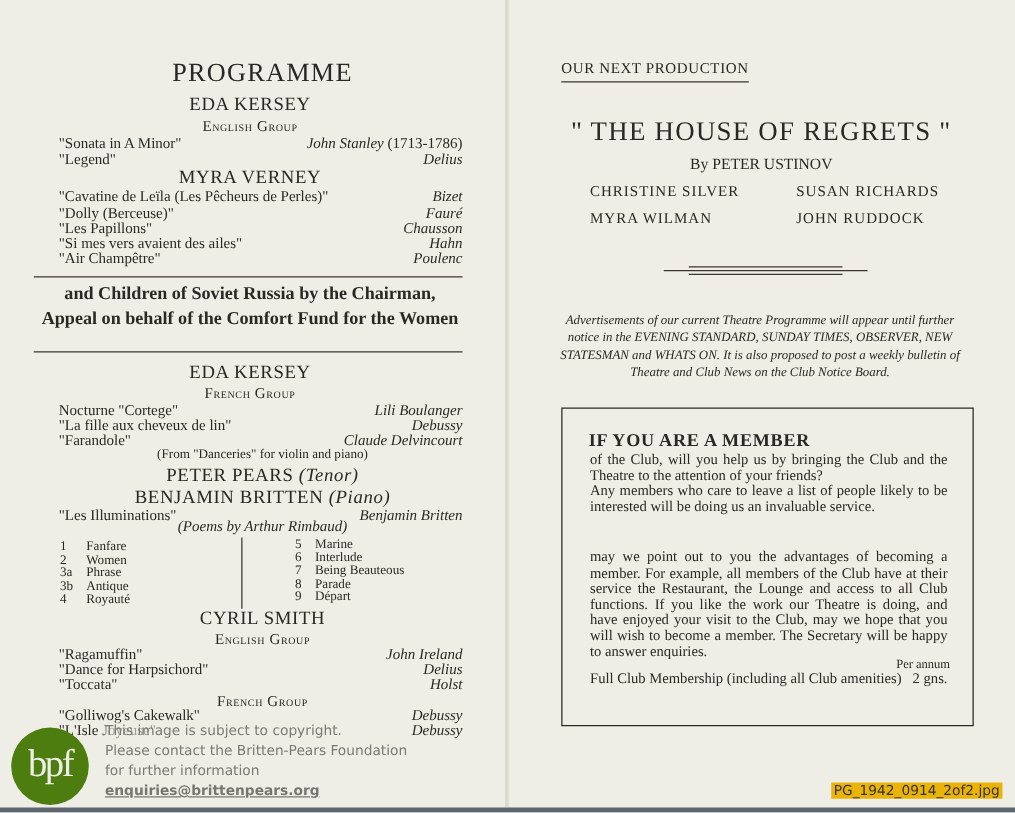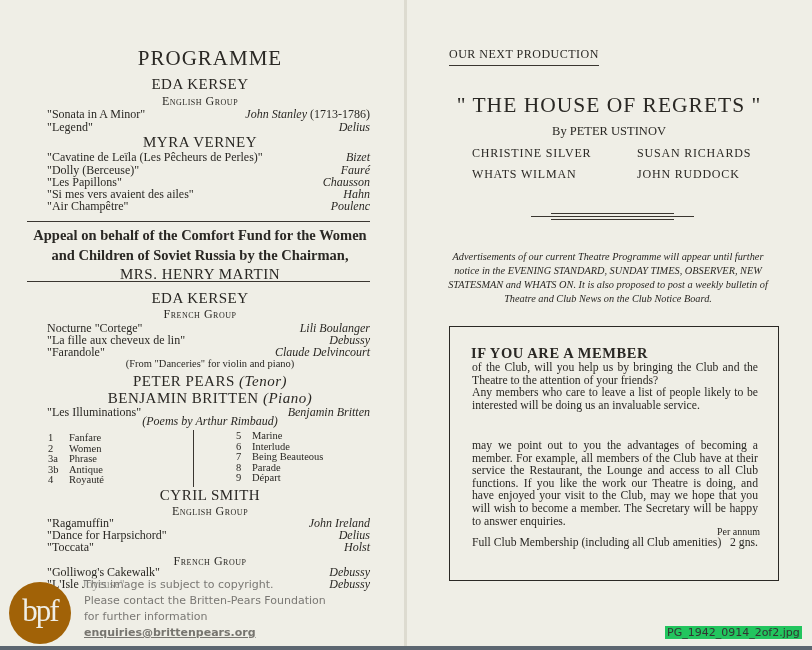--- a/index.html
+++ b/index.html
@@ -29,38 +29,38 @@
   .row { position:absolute; left:47px; width:323px; font-size:12px; line-height:13px; display:flex; justify-content:space-between; }
   .row .comp { font-style:italic; }
   .rule { position:absolute; left:27px; width:343px; height:1px; background:#3a3630; }
   .appeal { left:25px; width:350px; top:226px; font-weight:bold; font-size:14.5px; line-height:19.5px; }
   .mv-list { position:absolute; font-size:10.5px; line-height:10.6px; }
   .mv-list div { display:flex; }
   .mv-list .num { width:21px; }
   .vbar { position:absolute; left:193px; top:401px; width:1px; height:57px; background:#3a3630; }
 
   
-  .bpf-circle { position:absolute; left:9px; top:582px; width:62px; height:62px; border-radius:50%; background:#a16207; color:#efeee6; font-family:"Liberation Serif", serif; font-size:31px; text-align:center; line-height:58px; letter-spacing:-2px; }
+  .bpf-circle { position:absolute; left:9px; top:582px; width:62px; height:62px; border-radius:50%; background:#4d7c0f; color:#efeee6; font-family:"Liberation Serif", serif; font-size:31px; text-align:center; line-height:58px; letter-spacing:-2px; }
   .wm { position:absolute; left:84px; font-family:"DejaVu Sans", sans-serif; font-size:11px; color:#7a7874; }
   .wm a { color:#77756f; font-weight:bold; text-decoration:underline; }
 
   
   .next-prod { left:449px; top:47px; font-size:12px; letter-spacing:0.5px; padding-bottom:3px; border-bottom:1px solid #3a3630; }
   .play-title { left:406px; width:406px; top:93px; font-size:21.5px; letter-spacing:1px; }
   .byline { left:406px; width:406px; top:124px; font-size:12.5px; }
   .cast { font-size:12px; letter-spacing:0.8px; }
   .dbl-rule { position:absolute; left:531px; width:163px; }
   .dbl-rule div { height:1px; background:#3a3630; margin-bottom:2px; }
   .ad-text { left:447px; width:322px; top:250px; font-style:italic; font-size:10.3px; line-height:14px; text-align:center; }
   .box { position:absolute; left:449px; top:326px; width:328px; height:253px; border:1.5px solid #2a2824; }
   .box h3 { position:absolute; margin:0; left:21px; font-size:14.5px; font-weight:bold; letter-spacing:0.6px; }
   .box p { position:absolute; margin:0; left:22px; width:286px; font-size:11.7px; line-height:12.6px; text-align:justify; }
   .fee { position:absolute; left:22px; width:286px; font-size:11.7px; display:flex; justify-content:space-between; }
   .per-annum { position:absolute; right:18px; top:199px; font-size:10px; }
-  .filename { position:absolute; left:665px; top:626px; background:#22c55e; font-family:"DejaVu Sans", sans-serif; font-size:11px; color:#333; padding:0 2px; }
+  .filename { position:absolute; left:665px; top:626px; background:#eab308; font-family:"DejaVu Sans", sans-serif; font-size:11px; color:#333; padding:0 2px; }
 </style>
 </head>
 <body>
 
 <div class="page left"></div>
 <div class="page right"></div>
 <div class="fold"></div>
 
 <div class="abs center prog-title">PROGRAMME</div>
 
@@ -92,23 +92,22 @@
     <span>"Si mes vers avaient des ailes"</span>
     <span class="comp">Hahn</span>
   </div>
 <div class="row" style="top:200px;">
     <span>"Air Champêtre"</span>
     <span class="comp">Poulenc</span>
   </div>
 
 <div class="rule" style="top:221px;"></div>
 <div class="abs center appeal">
+  <div>and Children of Soviet Russia by the Chairman,</div>
   <div>Appeal on behalf of the Comfort Fund for the Women</div>
-  <div>and Children of Soviet Russia by the Chairman,</div>
-  <div style="font-weight:normal;font-size:15px;letter-spacing:0.5px;">MRS. HENRY MARTIN</div>
 </div>
 <div class="rule" style="top:281px;"></div>
 
 <div class="abs center artist" style="left:0;width:400px;top:290px;">EDA KERSEY</div>
 <div class="abs center sc" style="left:0;width:400px;top:307px;">French Group</div>
 <div class="row" style="top:322px;">
     <span>Nocturne "Cortege"</span>
     <span class="comp">Lili Boulanger</span>
   </div>
 <div class="row" style="top:334px;">
@@ -209,21 +208,21 @@
 <div class="wm" style="top:578px;background:rgba(239,238,230,0.6);">This image is subject to copyright.</div>
 <div class="wm" style="top:594px;">Please contact the Britten-Pears Foundation</div>
 <div class="wm" style="top:610px;">for further information</div>
 <div class="wm" style="top:626px;"><a>enquiries@brittenpears.org</a></div>
 
 <div class="abs next-prod">OUR NEXT PRODUCTION</div>
 <div class="abs center play-title">" THE HOUSE OF REGRETS "</div>
 <div class="abs center byline">By PETER USTINOV</div>
 <div class="abs cast" style="left:472px;top:146px;">CHRISTINE SILVER</div>
 <div class="abs cast" style="left:637px;top:146px;">SUSAN RICHARDS</div>
-<div class="abs cast" style="left:472px;top:167px;">WHATS WILMAN</div>
+<div class="abs cast" style="left:472px;top:167px;">MYRA WILMAN</div>
 <div class="abs cast" style="left:637px;top:167px;">JOHN RUDDOCK</div>
 
 <div class="dbl-rule" style="top:213px;">
   <div style="margin-left:20px;margin-right:20px;"></div>
   <div></div>
   <div style="margin-left:20px;margin-right:20px;"></div>
 </div>
 
 <div class="abs ad-text">Advertisements of our current Theatre Programme will appear until further notice in the EVENING STANDARD, SUNDAY TIMES, OBSERVER, NEW STATESMAN and WHATS ON. It is also proposed to post a weekly bulletin of Theatre and Club News on the Club Notice Board.</div>
 

